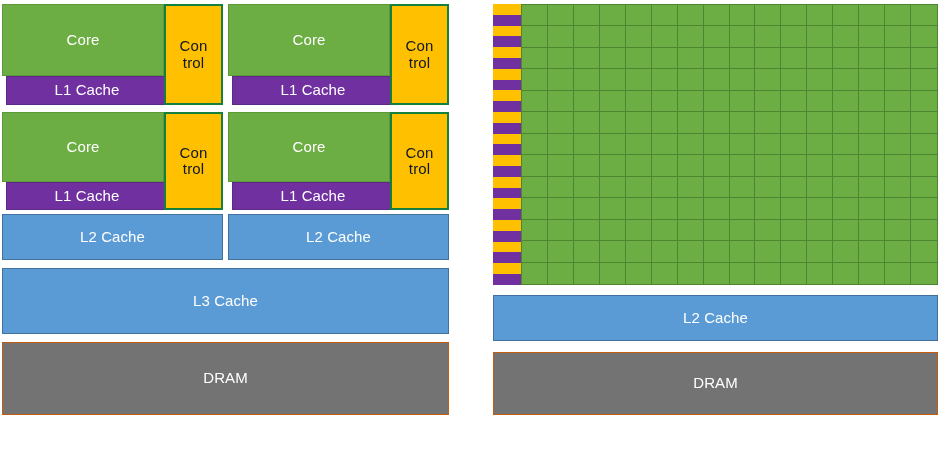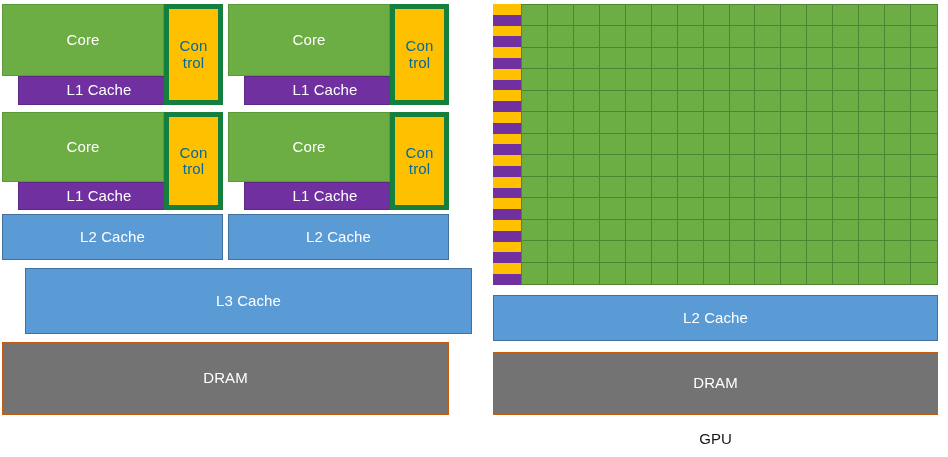--- a/index.html
+++ b/index.html
@@ -30,39 +30,39 @@
     align-items: center;
     justify-content: center;
     color: #ffffff;
     font-size: 15px;
     line-height: 1.1;
     text-align: center;
     letter-spacing: .1px;
     white-space: pre-line;
   }
   .green  { background: #6CAE43; border: 1px solid #5C9A39; }
-  .yellow { background: #FFC000; border: 5px solid #15803d; color:#0369a1; }
+  .yellow { background: #FFC000; border: 2px solid #15803d; color:#0f172a; }
   .purple { background: #7030A0; border: 1px solid #5E2886; }
   .blue   { background: #5B9BD5; border: 1px solid #41719C; }
   .orange { background: #737373; border: 1px solid #C55A11; }
 
   .caption {
     position: absolute;
     color: #141414;
     font-size: 15px;
     text-align: center;
     font-family: "Liberation Sans", sans-serif;
   }
 
   
   #cpu-panel, #gpu-panel { position: absolute; top: 0; left: 0; width: 948px; height: 457px; }
 
   .core-cluster { position: absolute; }
   .core-cluster .core-box  { position: absolute; left: 0;   top: 0; }
-  .core-cluster .l1-box    { position: absolute; left: 16px; }
+  .core-cluster .l1-box    { position: absolute; left: 4px; }
   .core-cluster .ctrl-box  { position: absolute; top: 0; }
 
   
   #gpu-grid {
     position: absolute;
     box-sizing: border-box;
     background: #6CAE43;
     border: 1px solid #4E8531;
     display: grid;
   }
@@ -145,21 +145,21 @@
       </div>
     </div>
 
     <div class="blk blue" style="left:2px; top:214px; width:221px; height:46px;">
       <span>L2 Cache</span>
     </div>
     <div class="blk blue" style="left:228px; top:214px; width:221px; height:46px;">
       <span>L2 Cache</span>
     </div>
 
-    <div class="blk blue" style="left:2px; top:268px; width:447px; height:66px;margin-left:23px;">
+    <div class="blk blue" style="left:2px; top:268px; width:447px; height:66px;">
       <span>L3 Cache</span>
     </div>
 
     <div class="blk orange" style="left:2px; top:342px; width:447px; height:73px;">
       <span>DRAM</span>
     </div>
 
   </div>
 
   <div id="gpu-panel">
@@ -405,16 +405,15 @@
       </div>
 
     <div class="blk blue" style="left:493px; top:295px; width:445px; height:46px;">
       <span>L2 Cache</span>
     </div>
 
     <div class="blk orange" style="left:493px; top:352px; width:445px; height:63px;">
       <span>DRAM</span>
     </div>
 
-    <div class="caption" style="left:493px; top:430px; width:445px;">GPU</div>
   </div>
 
 </div>
 
 </body></html>

